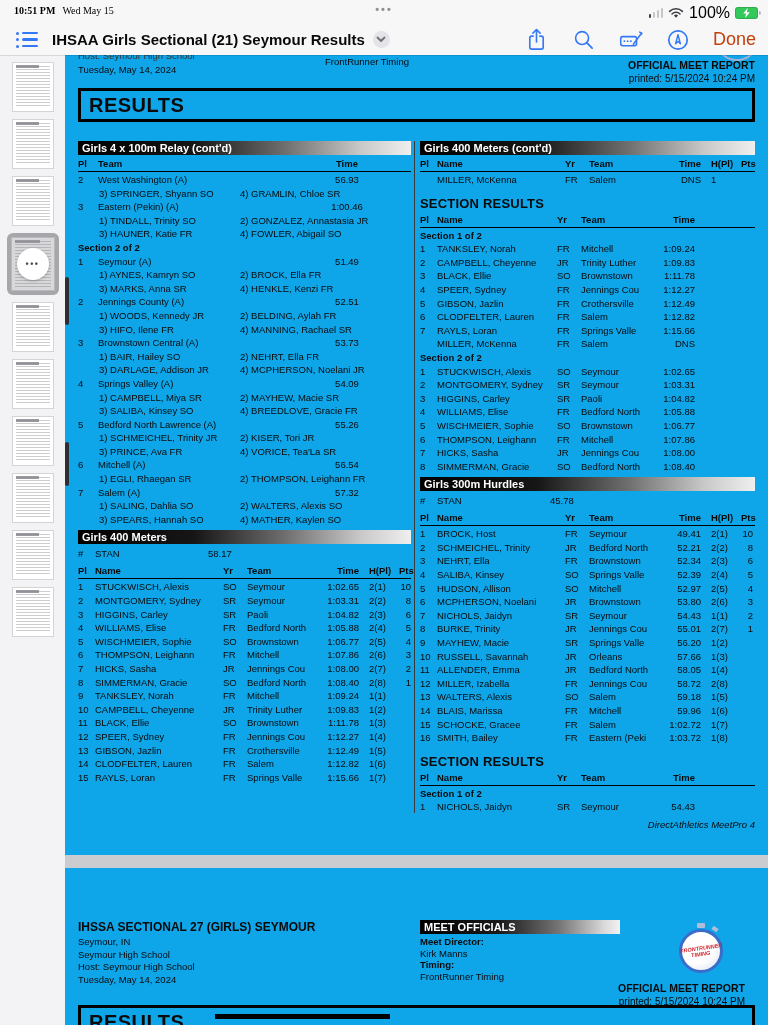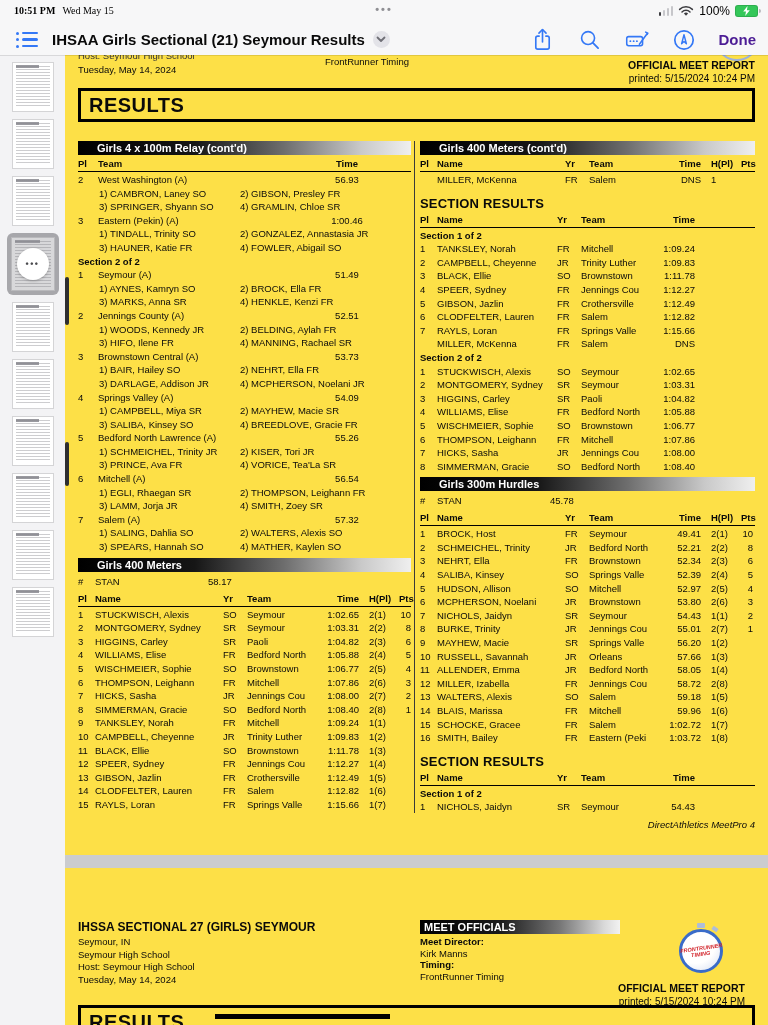--- a/index.html
+++ b/index.html
@@ -15,59 +15,59 @@
   .status-left .d{font-weight:400;margin-left:7px;}
   .status-handle{position:absolute;left:0;right:0;top:3px;text-align:center;color:#8e8e93;
     font-size:11px;letter-spacing:2px;font-weight:700;}
   .status-right{position:absolute;right:10px;top:4px;display:flex;align-items:center;gap:5px;}
   .sig{display:flex;align-items:flex-end;gap:1.5px;height:10px;}
   .sig i{display:block;width:2.5px;border-radius:1px;background:#c6c6ca;}
   .sig i:nth-child(1){height:4px;background:#3c3c40;}
   .sig i:nth-child(2){height:6px;}
   .sig i:nth-child(3){height:8px;}
   .sig i:nth-child(4){height:10px;}
-  .pct{font-size:12px;color:#000;}
+  .pct{font-size:16px;color:#000;}
   .batt{position:relative;width:23px;height:11.5px;border-radius:3px;background:#34c759;
     box-shadow:0 0 0 1px rgba(0,0,0,.12) inset;}
   .batt:after{content:"";position:absolute;right:-3px;top:3.5px;width:1.8px;height:4.5px;
     background:#b9b9bd;border-radius:0 2px 2px 0;}
   .batt svg{position:absolute;left:7px;top:1px;}
 
   .toolbar{position:absolute;left:0;top:24px;width:768px;height:31px;display:flex;align-items:center;}
   .toc-btn{margin-left:16px;width:26px;height:20px;display:flex;flex-direction:column;
     justify-content:center;gap:3.5px;cursor:pointer;}
   .toc-btn b{display:flex;align-items:center;gap:3px;}
   .toc-btn b:before{content:"";width:3px;height:3px;border-radius:50%;background:#3478f6;}
   .toc-btn b i{display:block;height:2.2px;width:16px;border-radius:2px;background:#3478f6;}
   .doc-title{margin-left:10px;font-size:15px;font-weight:700;color:#0a0a0a;}
   .title-chev{margin-left:8px;width:17px;height:17px;border-radius:50%;background:#e3e3e8;
     color:#6f6f76;display:flex;align-items:center;justify-content:center;}
   .tool-right{position:absolute;right:12px;display:flex;align-items:center;gap:23px;}
   .tool-ic{width:24px;height:24px;display:flex;align-items:center;justify-content:center;}
-  .done-btn{font-size:15px;font-weight:700;color:#4c1d95;}
+  .done-btn{font-size:18px;font-weight:400;color:#c2410c;}
 
   
   .sidebar{position:absolute;left:0;top:55px;width:65px;height:970px;background:#f3f3f5;
     display:flex;flex-direction:column;align-items:center;padding-top:7px;gap:7px;overflow:hidden;}
   .thumb{width:42px;height:50px;background:#fff;border:0.5px solid #d4d4d6;position:relative;flex:none;}
   .thumb .lines{position:absolute;inset:3px;
     background:repeating-linear-gradient(to bottom,rgba(130,130,136,.40) 0 1px,transparent 1px 3px);}
   .thumb .hdr{position:absolute;left:3px;right:14px;top:2px;height:2.5px;background:#9a9aa0;}
   .sel-wrap{width:52px;height:62px;flex:none;background:#a7a7ab;border-radius:6px;position:relative;
     display:flex;align-items:center;justify-content:center;}
   .sel-wrap .thumb{width:44px;height:54px;background:#d8d8da;border-color:#b9b9bc;}
   .sel-wrap .circle{position:absolute;width:32px;height:32px;border-radius:50%;background:#fff;
     display:flex;align-items:center;justify-content:center;color:#4a4a4e;font-size:9px;
     letter-spacing:1.5px;font-weight:700;box-shadow:0 1px 3px rgba(0,0,0,.25);}
   .scroll-mark{position:absolute;left:65px;width:4px;border-radius:2px;background:#2e2e30;z-index:25;}
   .m1{top:277px;height:48px;}
   .m2{top:442px;height:44px;}
 
   
-  .page{position:absolute;left:65px;width:703px;background:#fde047;overflow:hidden;color:#0a0a0a;}
+  .page{position:absolute;left:65px;width:703px;background:#0ea5e9;overflow:hidden;color:#0a0a0a;}
   .page4{top:55px;height:800px;}
   .page5{top:868px;height:157px;}
 
   .small{font-size:9.5px;line-height:12px;}
   .host-clip{position:absolute;left:13px;top:-5px;font-size:9.5px;color:#333;}
   .p4-date{position:absolute;left:13px;top:9px;}
   .p4-timing{position:absolute;left:260px;top:1px;}
   .report-blk{position:absolute;right:13px;top:4px;text-align:right;}
   .report-title{font-size:10.5px;font-weight:700;}
   .report-printed{font-size:10px;margin-top:2px;}
@@ -77,21 +77,21 @@
   .results-box{position:absolute;left:13px;top:33px;width:677px;height:34px;border:3px solid #000;
     display:flex;align-items:center;}
   .results-box span{font-size:20px;font-weight:700;margin-left:8px;letter-spacing:.5px;}
 
   .col{position:absolute;top:86px;}
   .col-left{left:13px;width:333px;}
   .col-right{left:355px;width:335px;}
   .col-divider{position:absolute;left:349px;top:86px;height:672px;width:1px;background:#3a3a3a;}
   .col *{white-space:nowrap;}
 
-  .evt-head{height:14px;line-height:14px;padding-left:19px;margin-bottom:2px;
+  .evt-head{height:14px;line-height:14px;padding-left:4px;margin-bottom:2px;
     background:linear-gradient(90deg,#000 0%,#161616 35%,#6e6e6e 62%,#c9c9c9 85%,#efefef 100%);
     color:#fff;font-size:11px;font-weight:700;}
   .row{height:13.6px;line-height:13.6px;font-size:9.5px;}
   .thead{font-weight:700;border-bottom:1.6px solid #000;height:15px;line-height:14px;margin-bottom:1px;}
   .t7{display:grid;grid-template-columns:17px 128px 24px 70px 42px 34px 18px;}
   .t5{display:grid;grid-template-columns:17px 120px 24px 70px 44px 1fr;}
   .cell-time{text-align:right;}
   .cell-h{padding-left:10px;}
   .cell-pts{padding-left:6px;text-align:right;}
   .relay-grid{display:grid;grid-template-columns:17px 1fr 128px;}
@@ -291,24 +291,20 @@
 
     <div>
 
         <div>
           <div class="row relay-grid">
             <span>2</span>
             <span class="cell-team">West Washington (A)</span>
             <span class="cell-time">56.93</span>
           </div>
           <div class="runline">
-            <span class="rl">1) CAMBRON, Laney SO</span>
-            <span class="rr">2) GIBSON, Presley FR</span>
-          </div>
-          <div class="runline">
             <span class="rl">3) SPRINGER, Shyann SO</span>
             <span class="rr">4) GRAMLIN, Chloe SR</span>
           </div>
         </div>
 
         <div>
           <div class="row relay-grid">
             <span>3</span>
             <span class="cell-team">Eastern (Pekin) (A)</span>
             <span class="cell-time">1:00.46</span>
@@ -410,24 +406,20 @@
 
         <div>
           <div class="row relay-grid">
             <span>6</span>
             <span class="cell-team">Mitchell (A)</span>
             <span class="cell-time">56.54</span>
           </div>
           <div class="runline">
             <span class="rl">1) EGLI, Rhaegan SR</span>
             <span class="rr">2) THOMPSON, Leighann FR</span>
-          </div>
-          <div class="runline">
-            <span class="rl">3) LAMM, Jorja JR</span>
-            <span class="rr">4) SMITH, Zoey SR</span>
           </div>
         </div>
 
         <div>
           <div class="row relay-grid">
             <span>7</span>
             <span class="cell-team">Salem (A)</span>
             <span class="cell-time">57.32</span>
           </div>
           <div class="runline">

